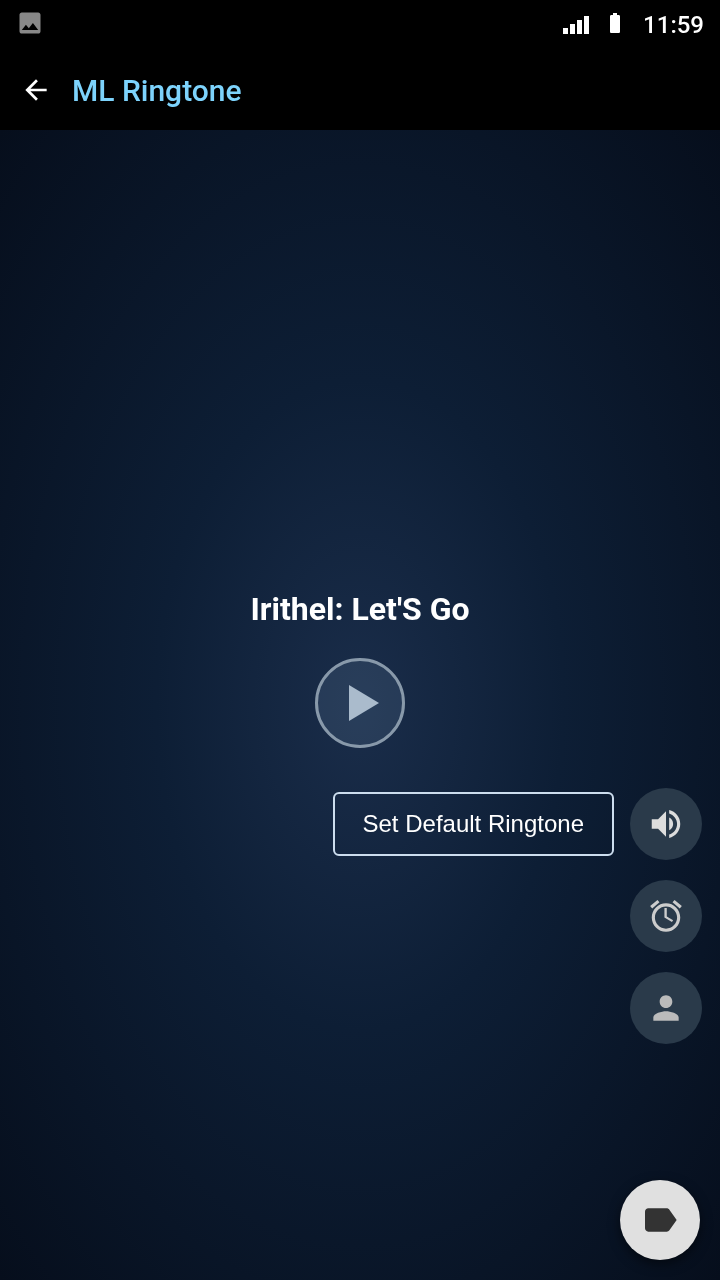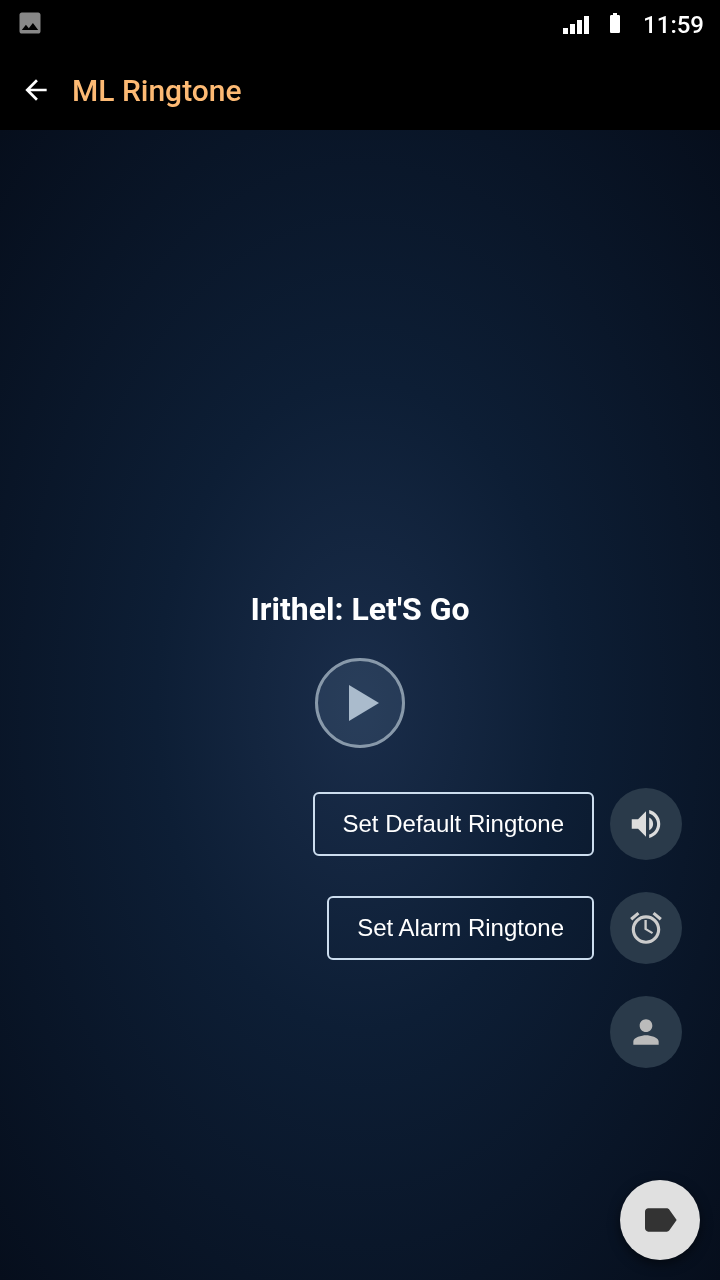--- a/index.html
+++ b/index.html
@@ -52,21 +52,21 @@
     }
     .back-btn {
       display: flex;
       align-items: center;
       justify-content: center;
       cursor: pointer;
     }
     .top-bar-title {
       font-size: 30px;
       font-weight: 500;
-      color: #fdba74;
+      color: #7dd3fc;
     }
 
     
     .main-content {
       width: 720px;
       min-height: 1150px;
       background: radial-gradient(ellipse at center, #1a2d4a 0%, #0d1e35 40%, #060e1c 100%);
       position: relative;
       display: flex;
       flex-direction: column;
@@ -112,22 +112,22 @@
       margin-left: 8px;
     }
 
     
     .ringtone-buttons {
       margin-top: 40px;
       width: 100%;
       display: flex;
       flex-direction: column;
       align-items: flex-end;
-      padding-right: 38px;
-      gap: 12px;
+      padding-right: 18px;
+      gap: 0px;
     }
 
     .ringtone-row {
       display: flex;
       align-items: center;
       justify-content: flex-end;
       gap: 16px;
       margin-bottom: 20px;
       width: 100%;
       padding-right: 0;
@@ -250,21 +250,20 @@
     <div class="ringtone-row">
       <button class="ringtone-btn">Set Default Ringtone</button>
       <div class="circle-icon-btn volume-icon">
         <svg width="38" height="38" viewBox="0 0 24 24">
           <path d="M3 9v6h4l5 5V4L7 9H3zm13.5 3c0-1.77-1.02-3.29-2.5-4.03v8.05c1.48-.73 2.5-2.25 2.5-4.02zM14 3.23v2.06c2.89.86 5 3.54 5 6.71s-2.11 5.85-5 6.71v2.06c4.01-.91 7-4.49 7-8.77s-2.99-7.86-7-8.77z"></path>
         </svg>
       </div>
     </div>
 
     <div class="ringtone-row">
-      <button class="ringtone-btn">Set Alarm Ringtone</button>
       <div class="circle-icon-btn alarm-icon">
         <svg width="38" height="38" viewBox="0 0 24 24">
           <path d="M22 5.72l-4.6-3.86-1.29 1.53 4.6 3.86L22 5.72zM7.88 3.39L6.6 1.86 2 5.71l1.29 1.53 4.59-3.85zM12 4c-4.97 0-9 4.03-9 9s4.02 9 9 9c4.97 0 9-4.03 9-9s-4.03-9-9-9zm0 16c-3.87 0-7-3.13-7-7s3.13-7 7-7 7 3.13 7 7-3.13 7-7 7zm.5-13H11v6l4.75 2.85.75-1.23-4-2.37V7z"></path>
         </svg>
       </div>
     </div>
 
     <div class="ringtone-row">
       <div class="circle-icon-btn contact-icon">
         <svg width="38" height="38" viewBox="0 0 24 24">

